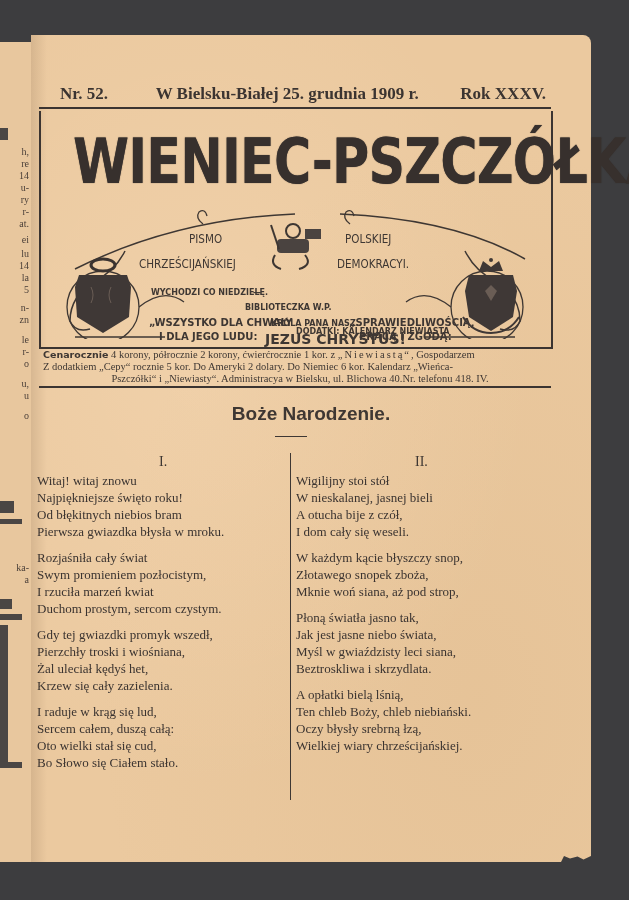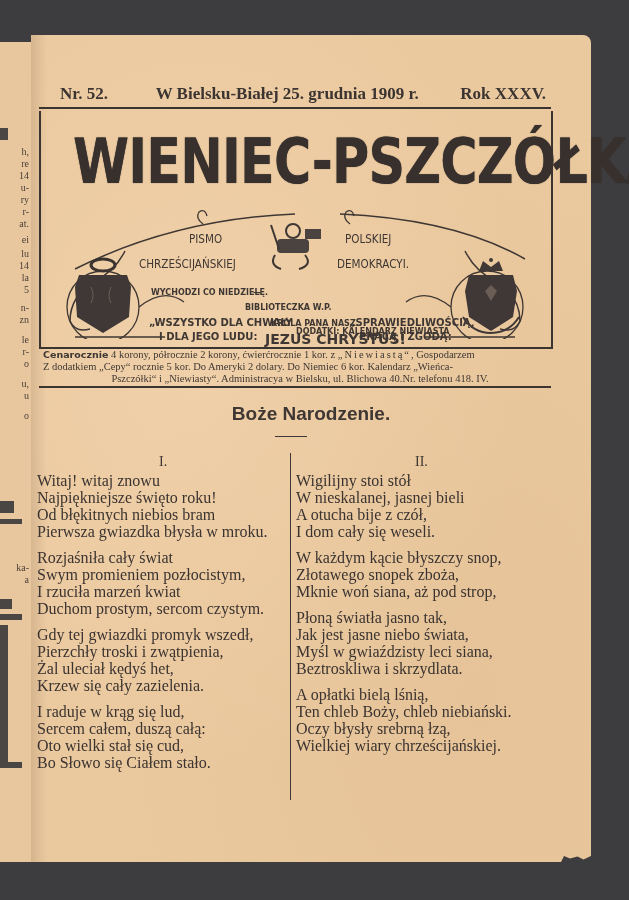--- a/index.html
+++ b/index.html
@@ -79,21 +79,21 @@
   .price .spaced { letter-spacing: 2px; }
   .price .line3 { text-align: center; display: block; }
   .rule-price { position: absolute; left: 8px; top: 351px; width: 512px; height: 2px; background: #3b3431; }
   .poem-title {
     position: absolute; left: 0; width: 560px; top: 368px; text-align: center;
     font-family: "Liberation Sans", sans-serif; font-weight: bold; font-size: 19px; color: #3e3733;
   }
   .poem-dash { position: absolute; left: 244px; top: 401px; width: 32px; height: 1px; background: #3e3733; }
   .part-num { position: absolute; top: 419px; font-size: 14px; color: #3e3733; }
   .col-divider { position: absolute; left: 259px; top: 418px; width: 1px; height: 347px; background: #3e3733; }
-  .column { position: absolute; top: 437px; width: 250px; font-size: 16px; line-height: 17px; color: #3a3330; }
+  .column { position: absolute; top: 437px; width: 250px; font-size: 13px; line-height: 17px; color: #3a3330; }
   .stanza { margin-bottom: 9px; }
   .stanza div { white-space: nowrap; }
   .tear { position: absolute; right: 0; bottom: 0; width: 30px; height: 6px; background: #3d3d3f; clip-path: polygon(0 100%, 10% 0, 30% 40%, 55% 10%, 75% 60%, 100% 0, 100% 100%); }
 </style>
 </head>
 <body>
 
 <div class="prev-page">
   <div class="blk" style="top:86px;width:8px;height:12px;"></div>
   <div class="frag" style="top:104px;">h,</div>
@@ -216,21 +216,21 @@
       <div>Pierwsza gwiazdka błysła w mroku.</div>
     </div>
     <div class="stanza">
       <div>Rozjaśniła cały świat</div>
       <div>Swym promieniem pozłocistym,</div>
       <div>I rzuciła marzeń kwiat</div>
       <div>Duchom prostym, sercom czystym.</div>
     </div>
     <div class="stanza">
       <div>Gdy tej gwiazdki promyk wszedł,</div>
-      <div>Pierzchły troski i zwątpienia,</div>
+      <div>Pierzchły troski i wiośniana,</div>
       <div>Żal uleciał kędyś het,</div>
       <div>Krzew się cały zazielenia.</div>
     </div>
     <div class="stanza">
       <div>I raduje w krąg się lud,</div>
       <div>Sercem całem, duszą całą:</div>
       <div>Oto wielki stał się cud,</div>
       <div>Bo Słowo się Ciałem stało.</div>
     </div>
   </div>

